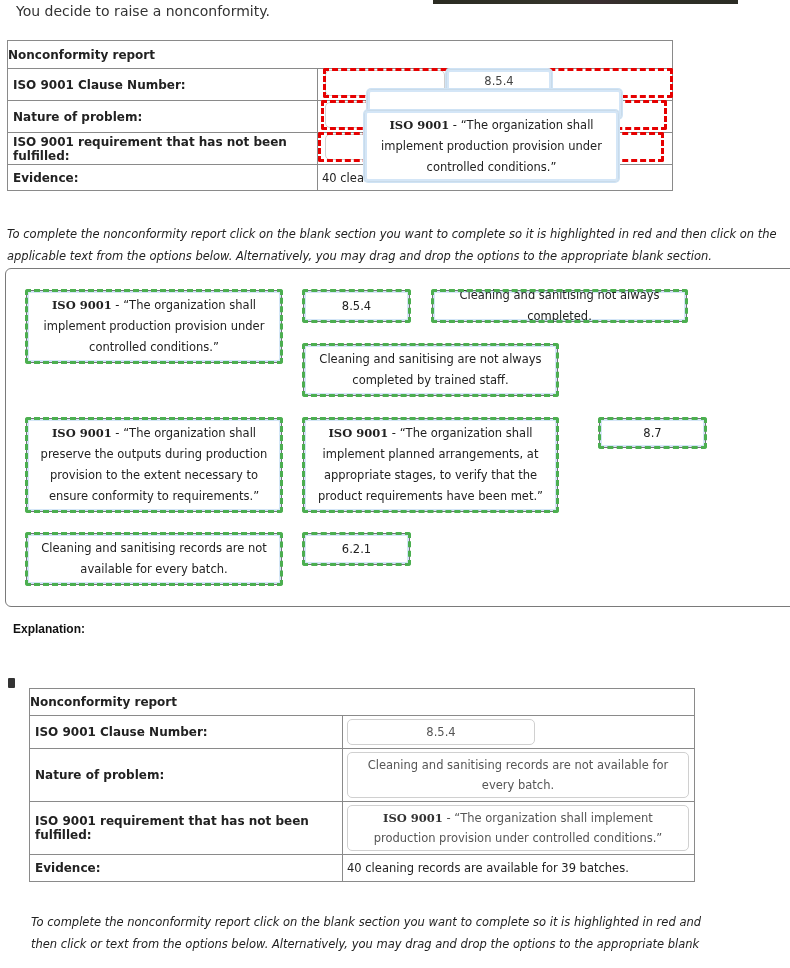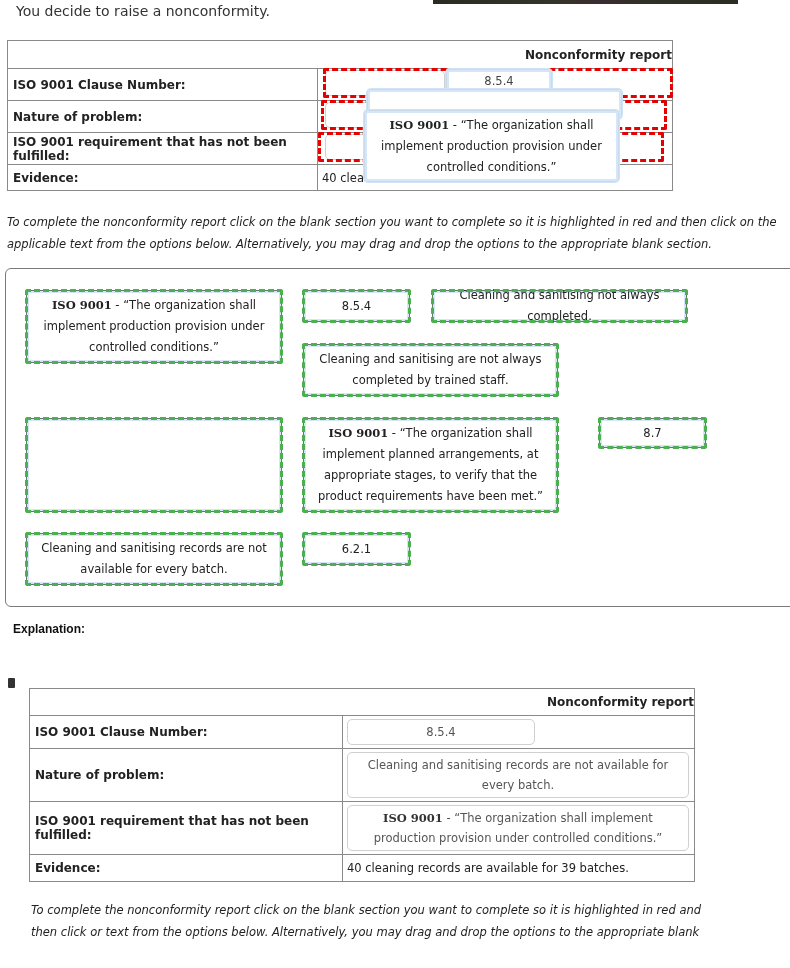--- a/index.html
+++ b/index.html
@@ -7,21 +7,21 @@
     body { font-family: "DejaVu Sans", sans-serif; font-size: 12px; color: #222; position: relative; }
 
     .abs { position: absolute; }
 
     .intro { left: 16px; top: 3px; font-size: 14px; color: #333; }
     .top-image { left: 433px; top: 0; width: 305px; height: 4px; background: linear-gradient(90deg,#2a2b22,#34342a 40%,#3a2d30 55%,#2f3026 70%,#2b2c24); }
 
     
     .report { border: 1px solid #8a8a8a; border-collapse: collapse; background: #fff; }
     .report td, .report th { border: 1px solid #8a8a8a; }
-    .report th { font-weight: bold; font-size: 12px; text-align: right; height: 28px; color: #222; }
+    .report th { font-weight: bold; font-size: 12px; text-align: left; height: 28px; color: #222; }
     .report td.lbl { font-weight: bold; font-size: 12px; padding-left: 5px; color: #222; }
     .report td.val { font-size: 11.5px; padding-left: 4px; color: #222; position: relative; }
 
     .slot { border: 1.5px solid #d0d0d0; border-radius: 5px; height: 25px; background: #fff; }
 
     
     .card {
       position: absolute;
       background: #fff;
       border: 1px solid #6e7176;
@@ -39,21 +39,21 @@
     .card .g {
       position: absolute; inset: -2px;
       border: 3px dashed #4caf50;
       border-radius: 3px;
       pointer-events: none;
     }
     .card.float { box-shadow: inset 0 0 0 2px #d4e6f7, 0 0 0 1px #cfe3f5; border-color: #c9dbea; }
 
     .options-panel { left: 5px; top: 268px; width: 800px; height: 339px; border: 1px solid #7a7a7a; border-radius: 6px; }
 
-    .instr { font-style: italic; font-size: 11.5px; line-height: 22px; color: #222; }
+    .instr { font-style: italic; font-size: 11.5px; line-height: 22px; color: #222; margin-top: 12px; }
 
     .expl { left: 13px; top: 622px; font-size: 12px; font-weight: bold; font-family: "Liberation Sans", sans-serif; color: #111; }
     .marker { left: 8px; top: 678px; width: 7px; height: 10px; background: #333; border-radius: 1px; }
 
     .ans-slot { border: 1.5px solid #d0d0d0; border-radius: 5px; background: #fff; text-align: center; color: #555; font-size: 11.5px; line-height: 20px; display: flex; align-items: center; justify-content: center; }
     .ans-slot b { font-family: "DejaVu Serif", serif; font-weight: bold; color: #333; }
   </style>
 </head>
 <body>
 
@@ -119,20 +119,21 @@
   <span>Cleaning and sanitising not always completed.</span>
   <span class="g"></span>
 </div>
 
 <div class="card" style="left:303px; top:344px; width:255px; height:52px;">
   <span>Cleaning and sanitising are not always completed by trained staff.</span>
   <span class="g"></span>
 </div>
 
 <div class="card" style="left:26px; top:418px; width:256px; height:94px; padding:0 3px;">
+  <span><b>ISO 9001</b><span> - “The organization shall preserve the outputs during production provision to the extent necessary to ensure conformity to requirements.”</span></span>
   <span class="g"></span>
 </div>
 
 <div class="card" style="left:303px; top:418px; width:255px; height:94px; padding:8px 3px;">
   <span><b>ISO 9001</b><span> - “The organization shall implement planned arrangements, at appropriate stages, to verify that the product requirements have been met.”</span></span>
   <span class="g"></span>
 </div>
 
 <div class="card" style="left:579px; top:418px; width:107px; height:30px;margin-left:20px;">
   <span>8.7</span>

